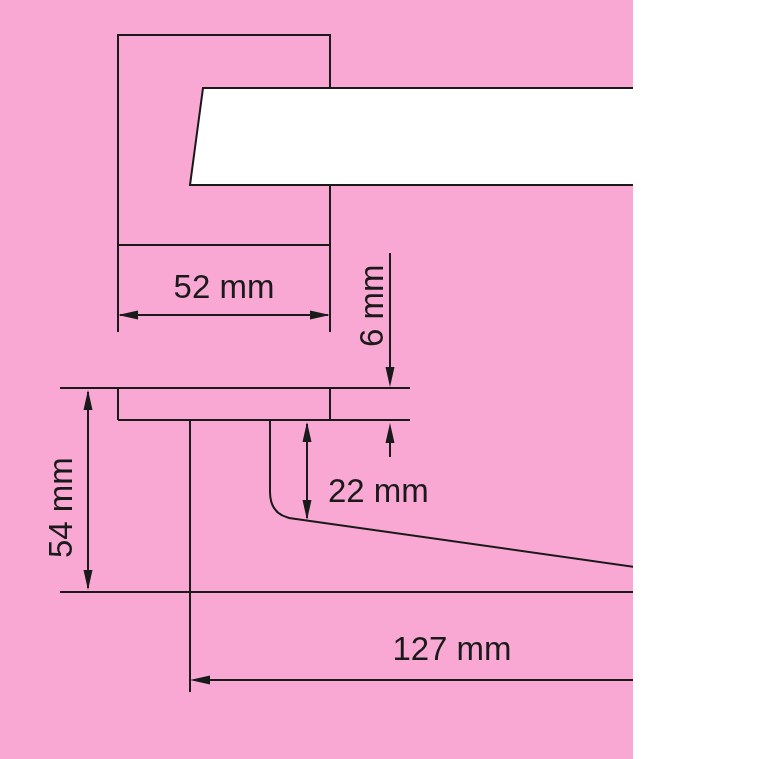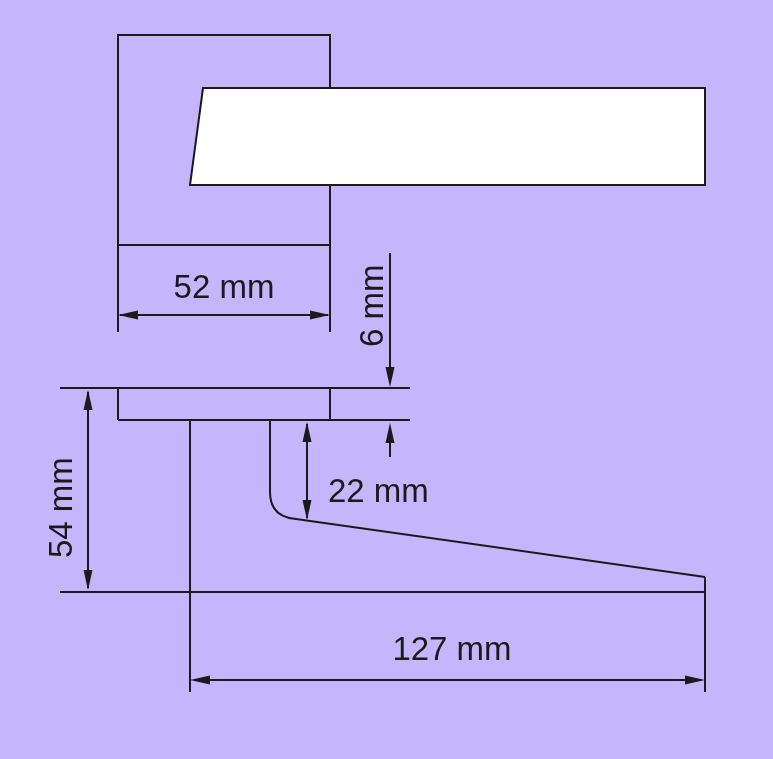--- a/index.html
+++ b/index.html
@@ -2,23 +2,23 @@
 <html><head>
 <meta charset="utf-8">
 <style>
   html, body {
     margin: 0;
     padding: 0;
     background: #ffffff;
   }
   .canvas {
     position: relative;
-    width: 773px;
+    width: 633px;
     height: 759px;
-    background: #c4b5fd;
+    background: #f9a8d4;
     overflow: hidden;
   }
   svg { display: block; }
   .line {
     stroke: #1a1a1a;
     stroke-width: 2;
     fill: none;
     stroke-linecap: butt;
     stroke-linejoin: miter;
   }

